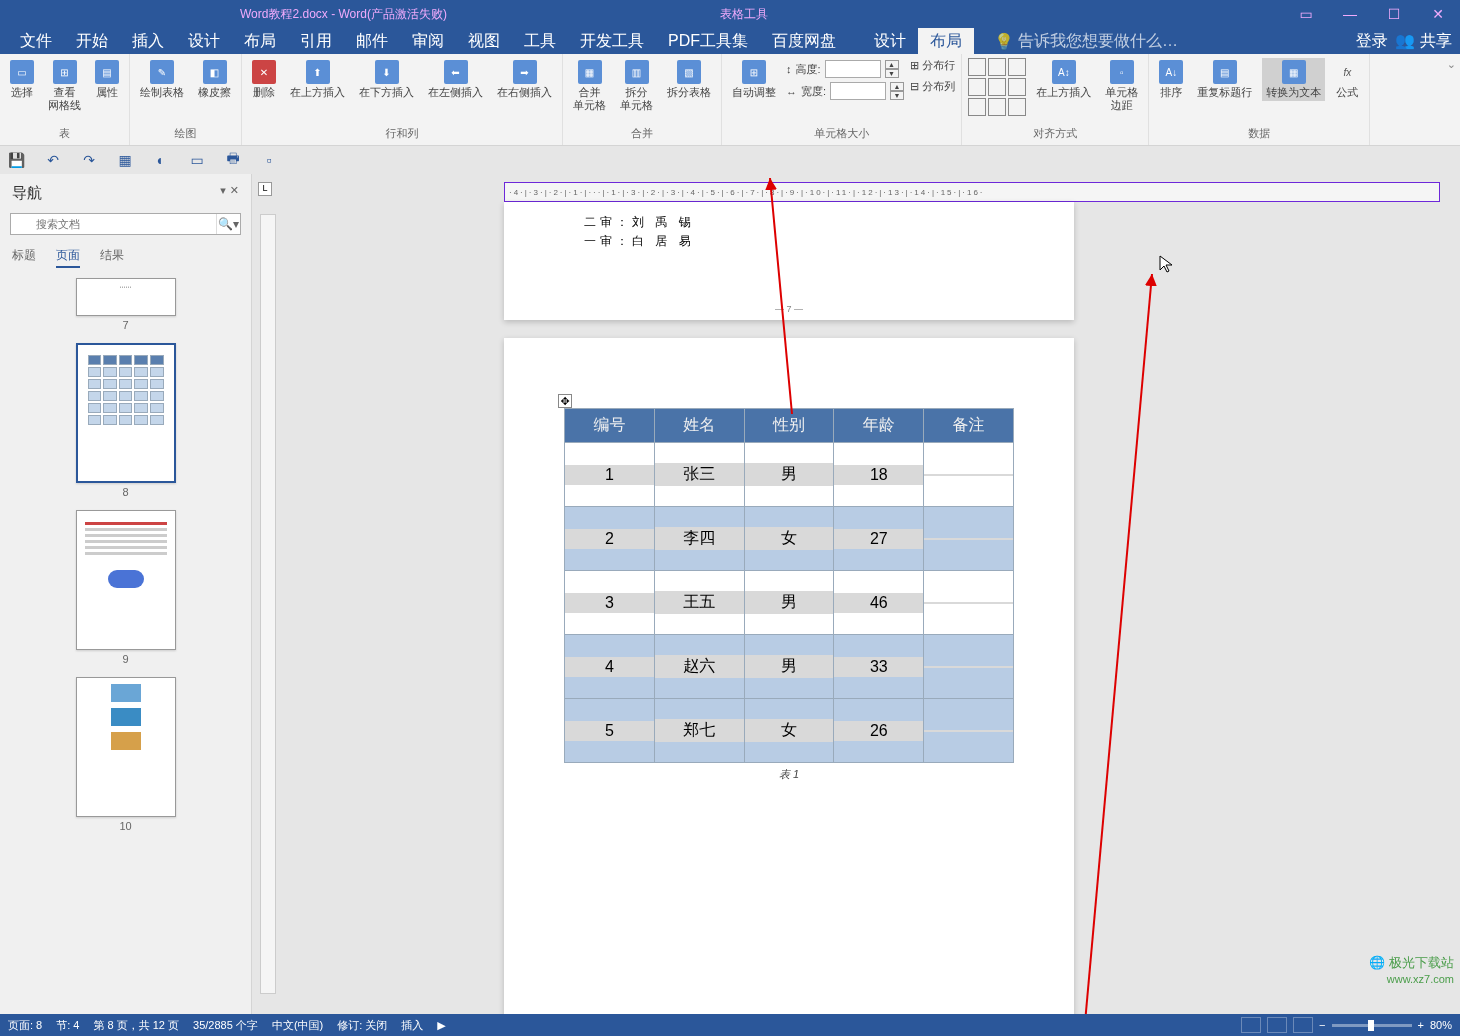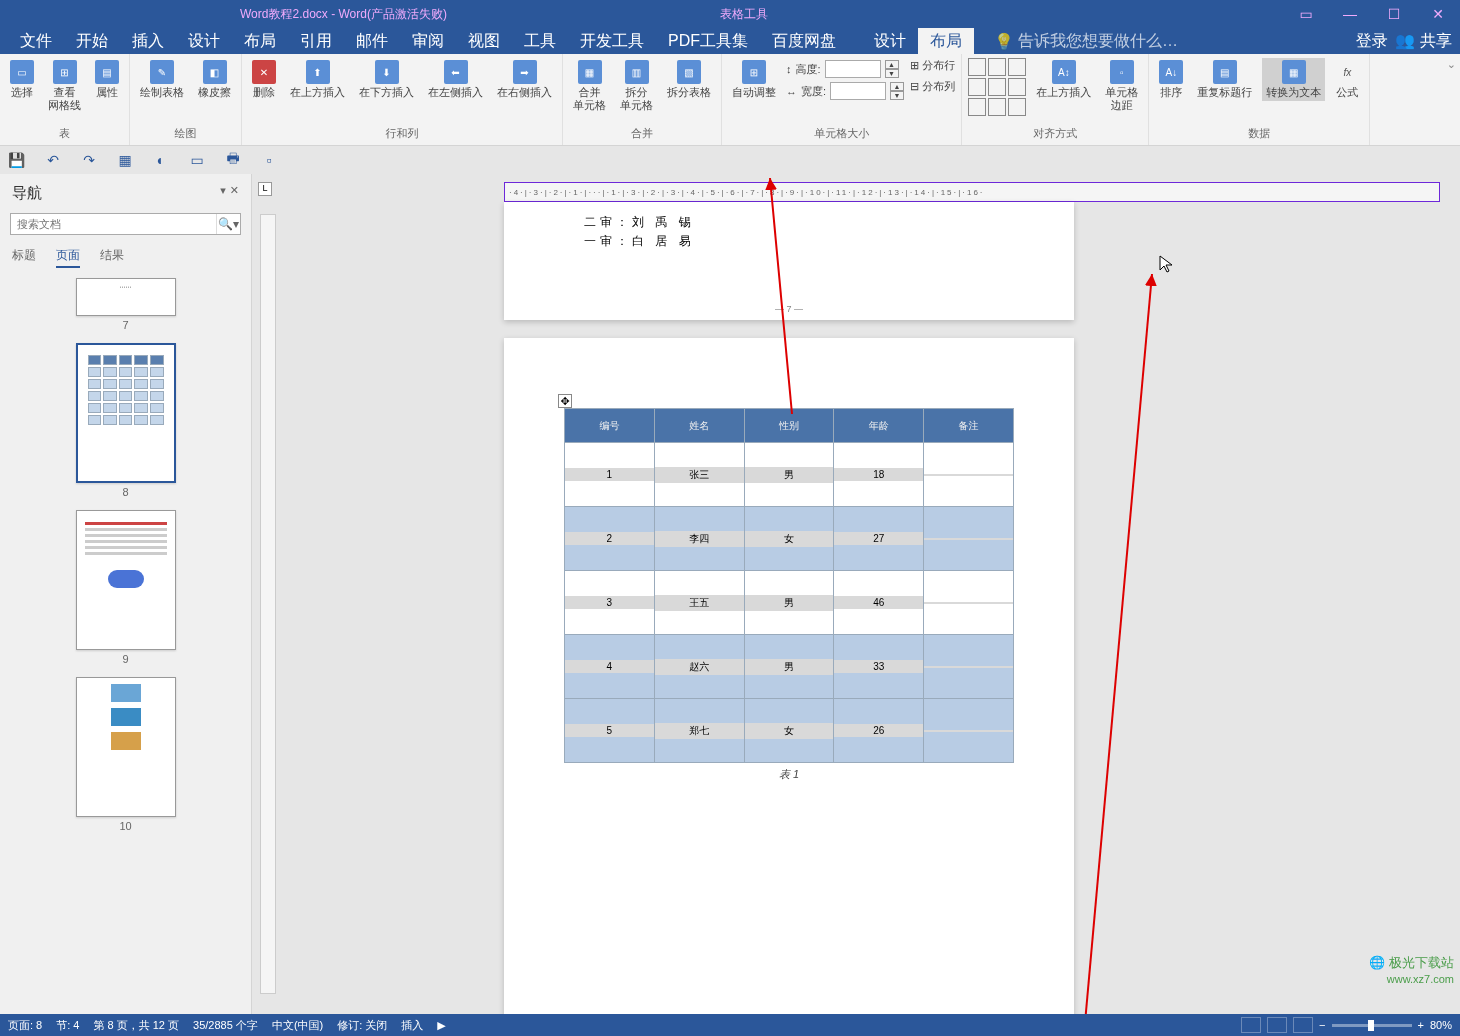--- a/index.html
+++ b/index.html
@@ -26,42 +26,42 @@
 .size-row { display:flex; align-items:center; gap:4px; font-size:11px; margin:2px 0; }
 .size-row input { width:56px; height:18px; border:1px solid #aaa; font-size:11px; padding:0 2px; }
 .spin { display:flex; flex-direction:column; }
 .spin div { width:14px; height:9px; border:1px solid #999; font-size:7px; text-align:center; line-height:7px; }
 .qat { height: 28px; background: #e6e6e6; display: flex; align-items: center; padding: 0 8px; gap: 18px; }
 .qat .q { width: 18px; height: 18px; display:flex; align-items:center; justify-content:center; color:#2b579a; font-size:14px; }
 .main { flex: 1; display: flex; overflow: hidden; }
 .nav-pane { width: 252px; background: #f0f0f0; border-right: 1px solid #d4d4d4; display:flex; flex-direction:column; font-size:12px; }
 .nav-pane .nav-header { display:flex; align-items:flex-start; padding: 10px 12px 6px; font-size:15px; color:#333; }
 .nav-pane .nav-header .close { margin-left:auto; display:flex; gap:4px; font-size:11px; color:#666; }
-.nav-pane .search { margin: 4px 10px; display:flex; border:1px solid #ababab; background:#fff; height:22px; }
+.nav-pane .search { margin: 4px 10px; display:flex; border:1px solid #ababab; background:#fff; height:22px;padding-left:19px; }
 .nav-pane .search input { flex:1; border:none; padding:0 6px; font-size:11px; outline:none; }
 .nav-pane .search .sico { width:24px; display:flex; align-items:center; justify-content:center; color:#666; border-left:1px solid #ddd; }
 .nav-tabs { display:flex; gap:20px; padding: 8px 12px 4px; font-size:12px; }
 .nav-tabs .nt { color:#666; cursor:pointer; }
 .nav-tabs .nt.active { color:#2b579a; border-bottom:2px solid #2b579a; padding-bottom:2px; }
 .thumbs { flex:1; overflow:auto; padding: 6px 0; }
 .thumb-wrap { display:flex; flex-direction:column; align-items:center; margin-bottom:12px; }
 .thumb { width:100px; height:140px; background:#fff; border:1px solid #999; box-shadow:0 1px 2px rgba(0,0,0,0.15); position:relative; overflow:hidden; }
 .thumb.short { height:38px; }
 .thumb.sel { border:2px solid #2b579a; }
 .thumb-num { font-size:11px; color:#666; margin-top:3px; }
 .doc-area { flex:1; background:#e6e6e6; position:relative; overflow:hidden; }
 .ruler-h { position:absolute; top:8px; left:252px; right:20px; height:20px; background:#f5f5f5; border:1px solid #6d28d9; font-size:8px; color:#666; display:flex; align-items:center; padding:0 4px; letter-spacing:2px; overflow:hidden; }
 .ruler-v { position:absolute; top:40px; left:8px; width:16px; bottom:20px; background:#f5f5f5; border:1px solid #ccc; }
 .ruler-tabmark { position:absolute; top:8px; left:6px; width:14px; height:14px; border:1px solid #999; background:#fff; font-size:9px; text-align:center; }
 .page1 { position:absolute; top:28px; left:252px; width:570px; height:118px; background:#fff; box-shadow:0 2px 6px rgba(0,0,0,0.2); padding:10px 80px; font-size:12px; }
 .page1 .ln { margin:2px 0; letter-spacing:4px; }
 .page1 .pn { position:absolute; bottom:6px; left:50%; transform:translateX(-50%); font-size:9px; color:#888; }
 .page2 { position:absolute; top:164px; left:252px; width:570px; height:720px; background:#fff; box-shadow:0 2px 6px rgba(0,0,0,0.2); padding:70px 60px 30px; }
 .tbl-handle { position:absolute; top:56px; left:54px; width:14px; height:14px; border:1px solid #888; background:#fff; font-size:11px; text-align:center; line-height:12px; }
-table.doc-tbl { width:100%; border-collapse:collapse; font-size:10px; }
+table.doc-tbl { width:100%; border-collapse:collapse; font-size:16px; }
 table.doc-tbl th { background:#4a73a8; color:#f0f0f0; border:1px solid #9ab; height:34px; font-weight:normal; }
 table.doc-tbl td { border:1px solid #9ab; height:64px; text-align:center; background:#fff; position:relative; }
 table.doc-tbl tr.alt td { background:#b8cce4; }
 table.doc-tbl td .inner { background:#d9d9d9; display:block; padding:1px 0; }
 .tbl-caption { text-align:center; font-size:11px; margin-top:4px; color:#444;font-style:italic; }
 .statusbar { height: 22px; background:#2b579a; color:#fff; font-size:11px; display:flex; align-items:center; padding:0 8px; gap:14px; }
 .statusbar .right { margin-left:auto; display:flex; align-items:center; gap:6px; }
 .statusbar .vbtn { width:20px; height:16px; border:1px solid rgba(255,255,255,0.3); }
 .zoom-slider { width:80px; height:3px; background:rgba(255,255,255,0.4); position:relative; }
 .zoom-slider .knob { position:absolute; top:-4px; left:45%; width:6px; height:11px; background:#fff; }

